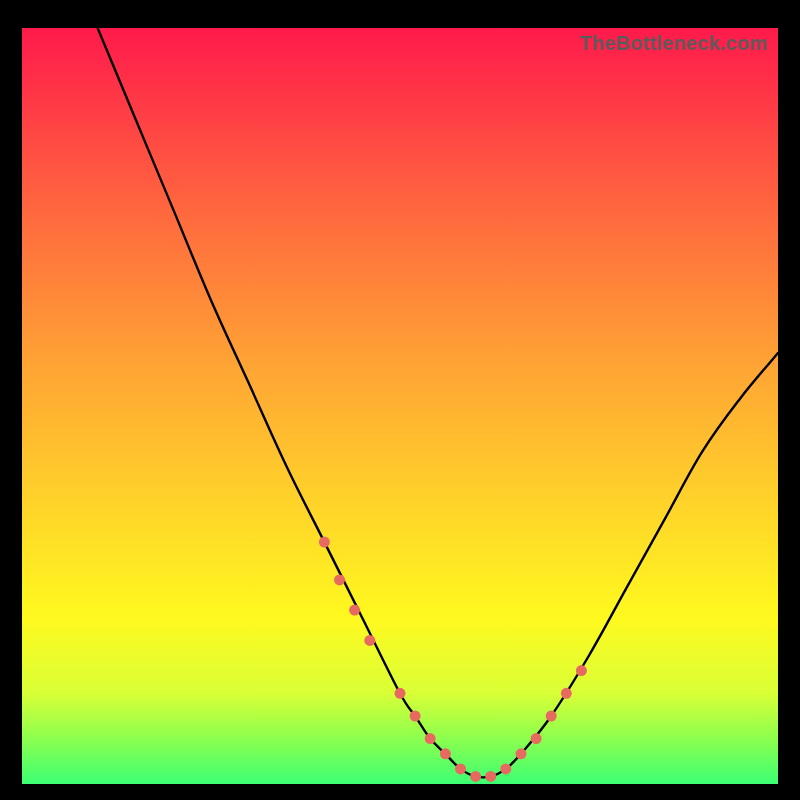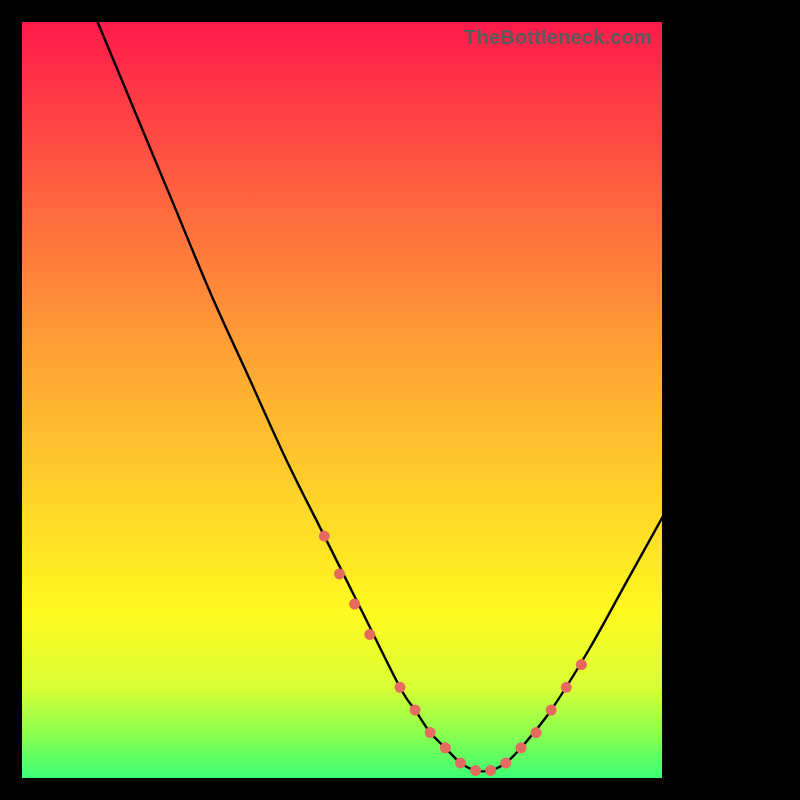--- a/index.html
+++ b/index.html
@@ -13,22 +13,22 @@
   }
   .frame {
     position: relative;
     width: 800px;
     height: 800px;
     background: #000;
   }
   .plot {
     position: absolute;
     left: 22px;
-    top: 22px;
-    width: 640px;
+    top: 28px;
+    width: 756px;
     height: 756px;
     
     background: linear-gradient(to bottom,
       #ff1a4b 0%,
       #ff3a46 10%,
       #ff6a3e 25%,
       #ffa534 45%,
       #ffd12a 62%,
       #fff91f 78%,
       #d9ff36 88%,

